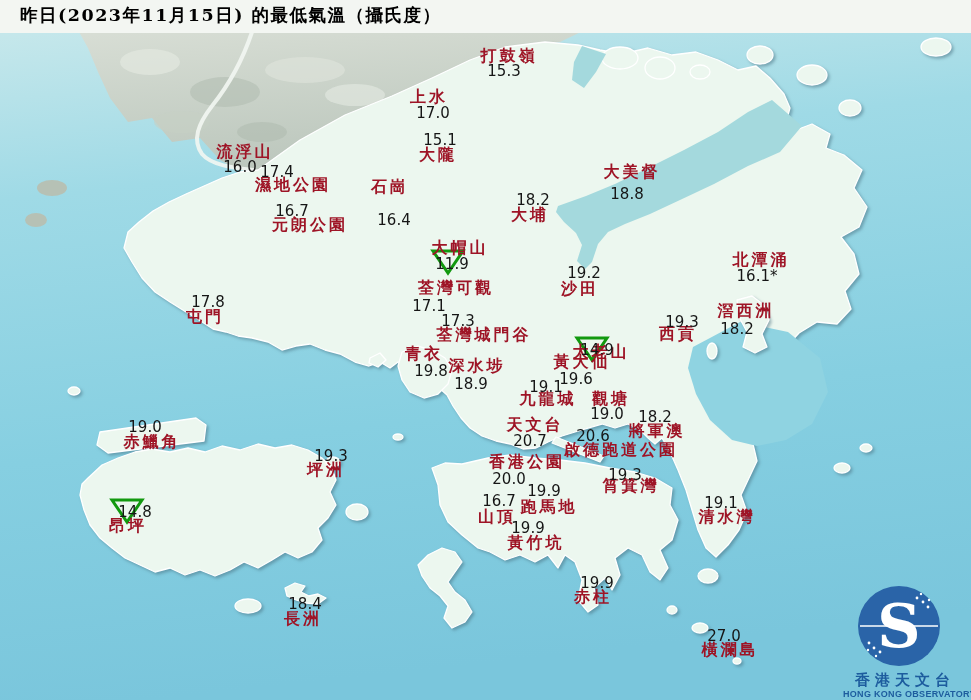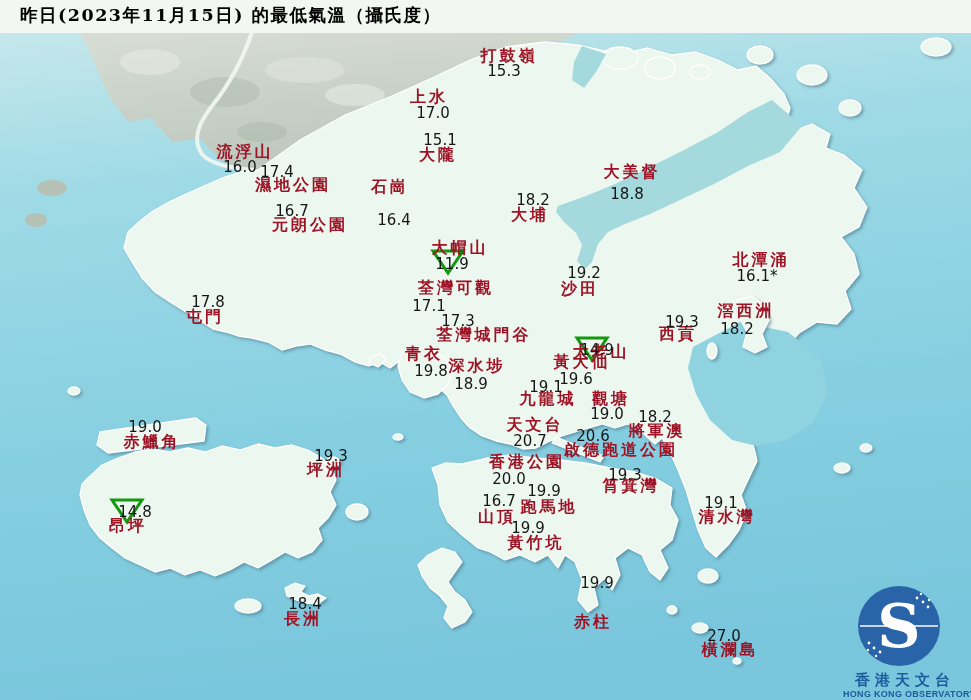--- a/index.html
+++ b/index.html
@@ -178,21 +178,21 @@
       <div class="sname" style="left: 536px; top: 543px;">黃竹坑</div>
       <div class="sval" style="left: 528px; top: 528px;">19.9</div>
       <div class="sname" style="left: 152px; top: 442px;">赤鱲角</div>
       <div class="sval" style="left: 145px; top: 427px;">19.0</div>
       <div class="sname" style="left: 326px; top: 470px;">坪洲</div>
       <div class="sval" style="left: 331px; top: 456px;">19.3</div>
       <div class="sname" style="left: 128px; top: 526px;">昂坪</div>
       <div class="sval" style="left: 135px; top: 512px;">14.8</div>
       <div class="sname" style="left: 303px; top: 619px;">長洲</div>
       <div class="sval" style="left: 305px; top: 604px;">18.4</div>
-      <div class="sname" style="left: 593px; top: 622px; font-family: Liberation Serif, serif;">赤柱</div>
+      <div class="sname" style="left: 593px; top: 597px; font-family: Liberation Serif, serif;">赤柱</div>
       <div class="sval" style="left: 597px; top: 583px;">19.9</div>
       <div class="sname" style="left: 727px; top: 517px;">清水灣</div>
       <div class="sval" style="left: 721px; top: 503px;">19.1</div>
       <div class="sname" style="left: 730px; top: 650px;">橫瀾島</div>
       <div class="sval" style="left: 724px; top: 636px;">27.0</div>
     </div>
 
   <div class="logo">
     <svg width="124" height="96" viewBox="0 0 124 96">
       <ellipse cx="56" cy="54" rx="41" ry="40" fill="#2a64a8"></ellipse>

